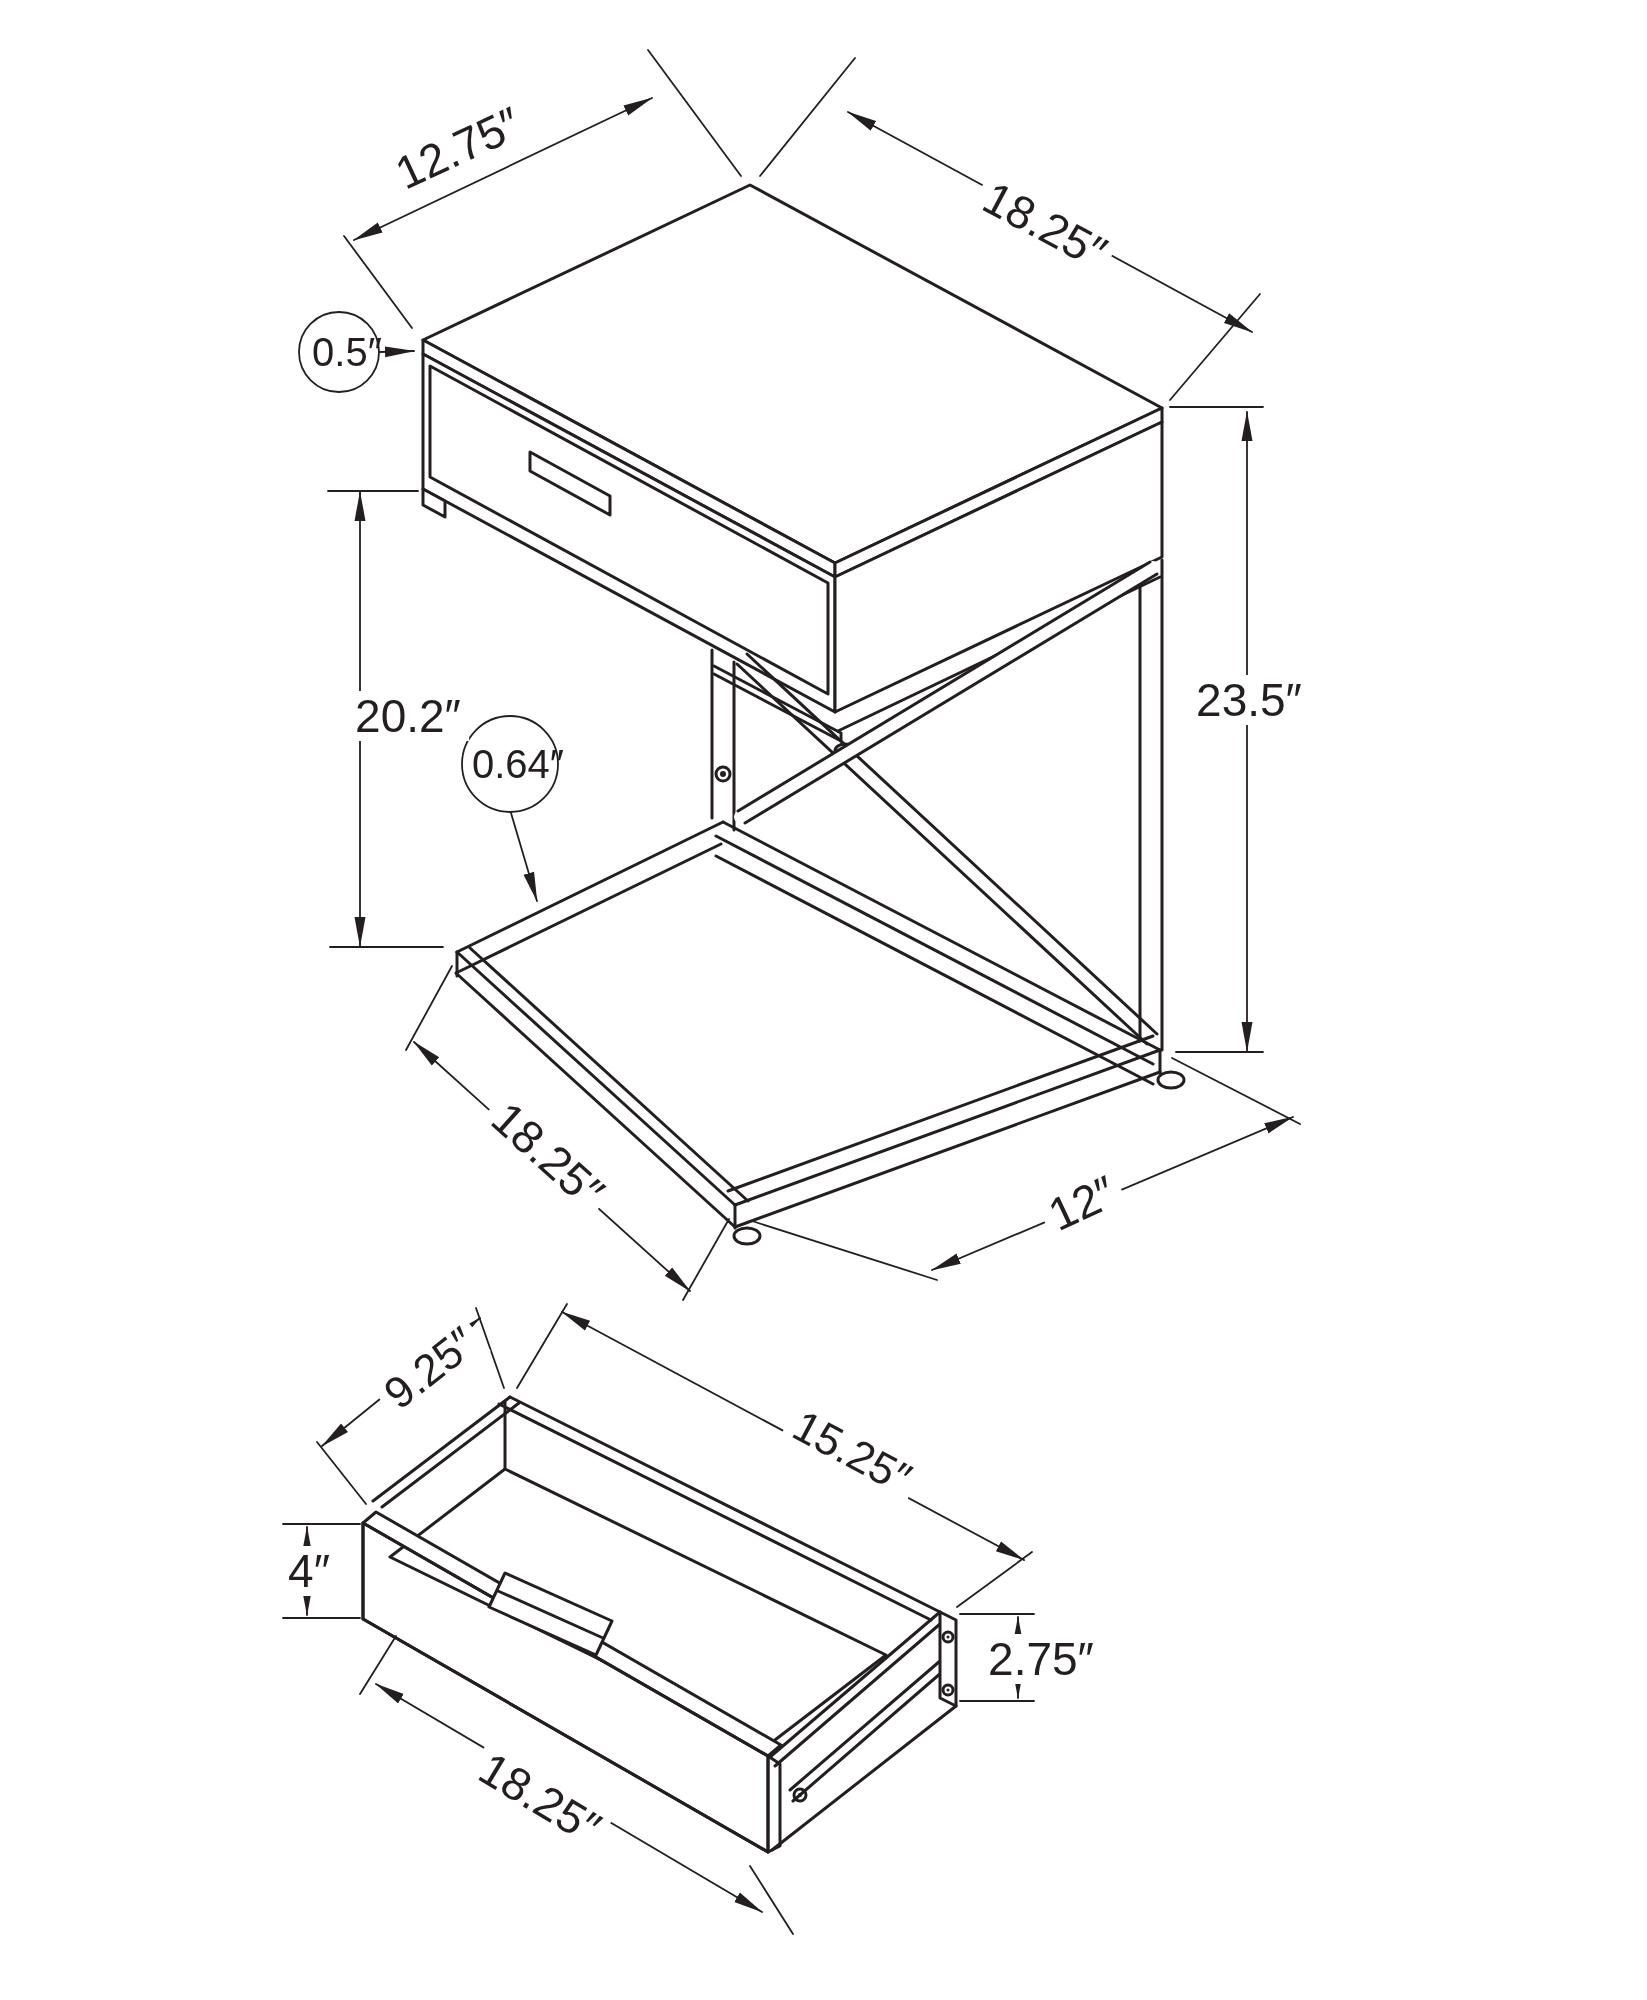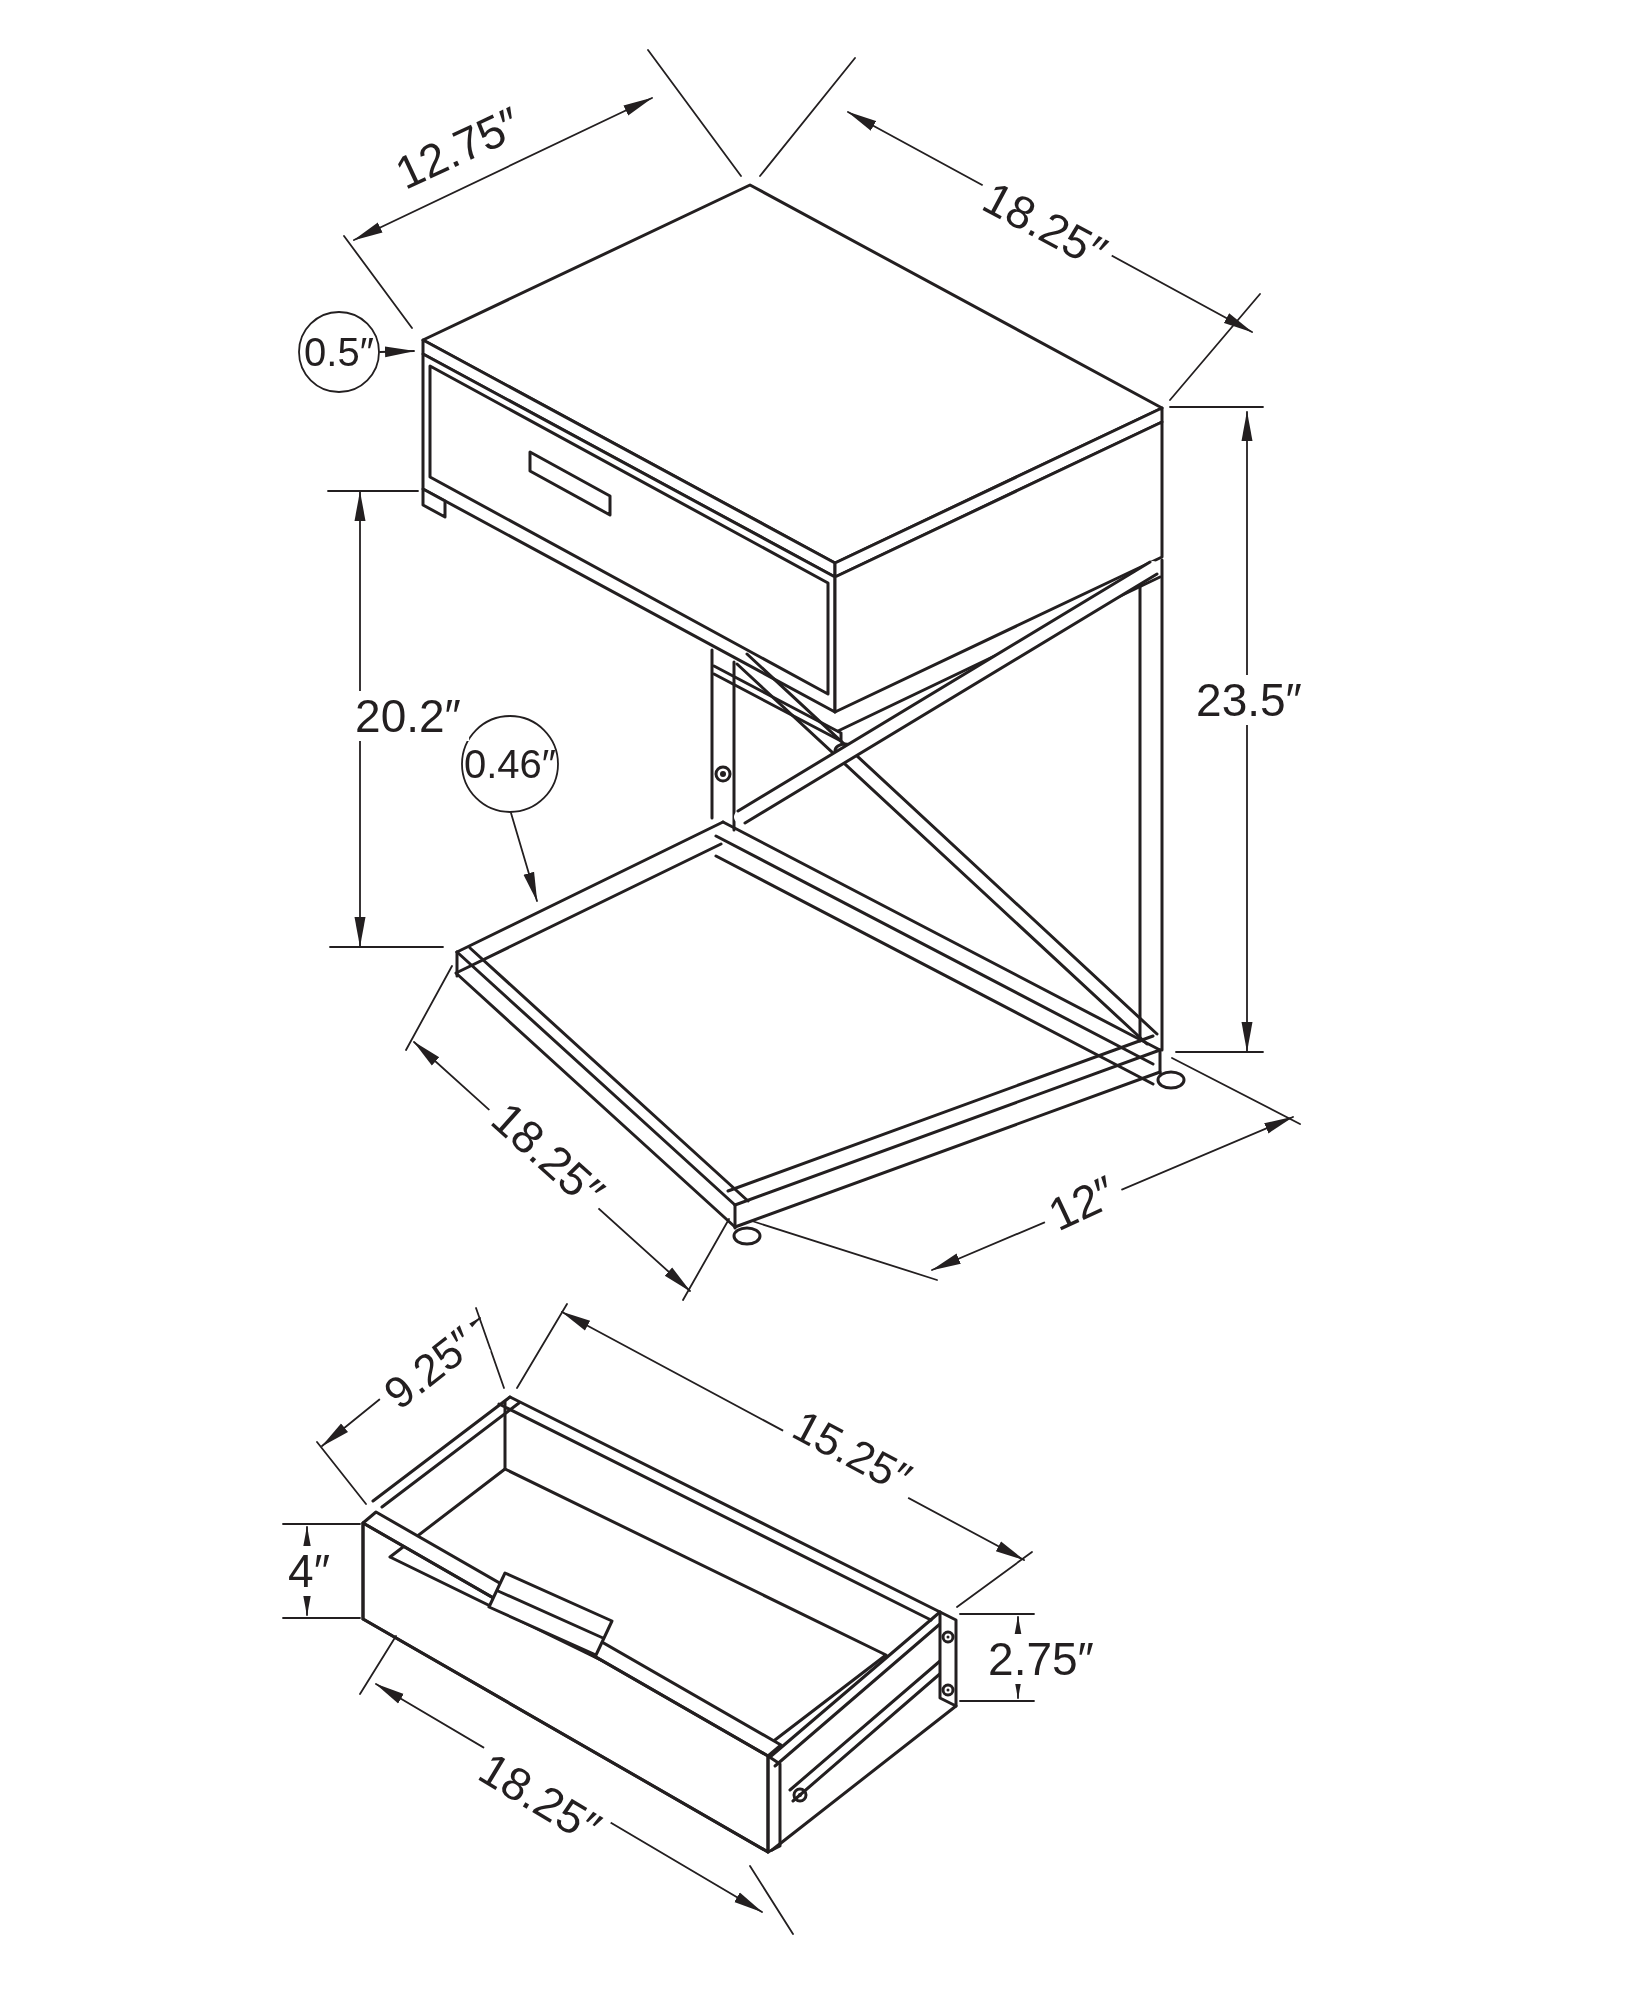--- a/index.html
+++ b/index.html
@@ -1,21 +1,21 @@
 <!DOCTYPE html>
 <html><head>
 <meta charset="utf-8">
 <style>
   html,body{margin:0;padding:0;background:#ffffff;}
   #stage{position:relative;width:1647px;height:2000px;background:#fff;overflow:hidden;
          font-family:"Liberation Sans", sans-serif;}
   svg{position:absolute;left:0;top:0;}
   .lbl{position:absolute;color:#231f20;font-size:46px;line-height:1;
        background:#fff;padding:2px 8px;white-space:nowrap;}
-  .lbl.circ{background:transparent;font-size:40px;padding:0;}
+  .lbl.circ{background:transparent;font-size:40px;padding:0;margin-left:8px;}
   .lbl.small{font-size:44px;}
 </style>
 </head>
 <body>
 
 <div id="stage">
 
 <svg width="1647" height="2000" viewBox="0 0 1647 2000">
   <defs>
     <marker id="arr" viewBox="0 0 30 14" refX="29" refY="7" markerWidth="30" markerHeight="14" markerUnits="userSpaceOnUse" orient="auto-start-reverse">
@@ -142,21 +142,21 @@
       <line x1="1018" y1="1617" x2="1018" y2="1698" marker-start="url(#arr)" marker-end="url(#arr)"></line>
       <line x1="376" y1="1684" x2="762" y2="1912" marker-start="url(#arr)" marker-end="url(#arr)"></line>
     </g>
   </g>
 </svg>
 
   <div class="lbl" style="left:458px;top:148px;transform:translate(-50%,-50%) rotate(-25deg);">12.75″</div>
   <div class="lbl" style="left:1045px;top:225px;transform:translate(-50%,-50%) rotate(28deg);">18.25″</div>
   <div class="lbl circ" style="left:339px;top:352px;transform:translate(-50%,-50%);">0.5″</div>
   <div class="lbl" style="left:408px;top:716px;transform:translate(-50%,-50%);">20.2″</div>
-  <div class="lbl circ" style="left:510px;top:764px;transform:translate(-50%,-50%);">0.46″</div>
+  <div class="lbl circ" style="left:510px;top:764px;transform:translate(-50%,-50%);">0.64″</div>
   <div class="lbl" style="left:1249px;top:700px;transform:translate(-50%,-50%);">23.5″</div>
   <div class="lbl" style="left:548px;top:1155px;transform:translate(-50%,-50%) rotate(42deg);">18.25″</div>
   <div class="lbl" style="left:1082px;top:1203px;transform:translate(-50%,-50%) rotate(-25deg);">12″</div>
 
   <div class="lbl small" style="left:430px;top:1368px;transform:translate(-50%,-50%) rotate(-38deg);">9.25″</div>
   <div class="lbl small" style="left:852px;top:1452px;transform:translate(-50%,-50%) rotate(28deg);">15.25″</div>
   <div class="lbl" style="left:309px;top:1571px;transform:translate(-50%,-50%);">4″</div>
   <div class="lbl" style="left:1021px;top:1659px;transform:translate(-50%,-50%);margin-left:20px;">2.75″</div>
   <div class="lbl" style="left:540px;top:1798px;transform:translate(-50%,-50%) rotate(31deg);">18.25″</div>
 </div>

